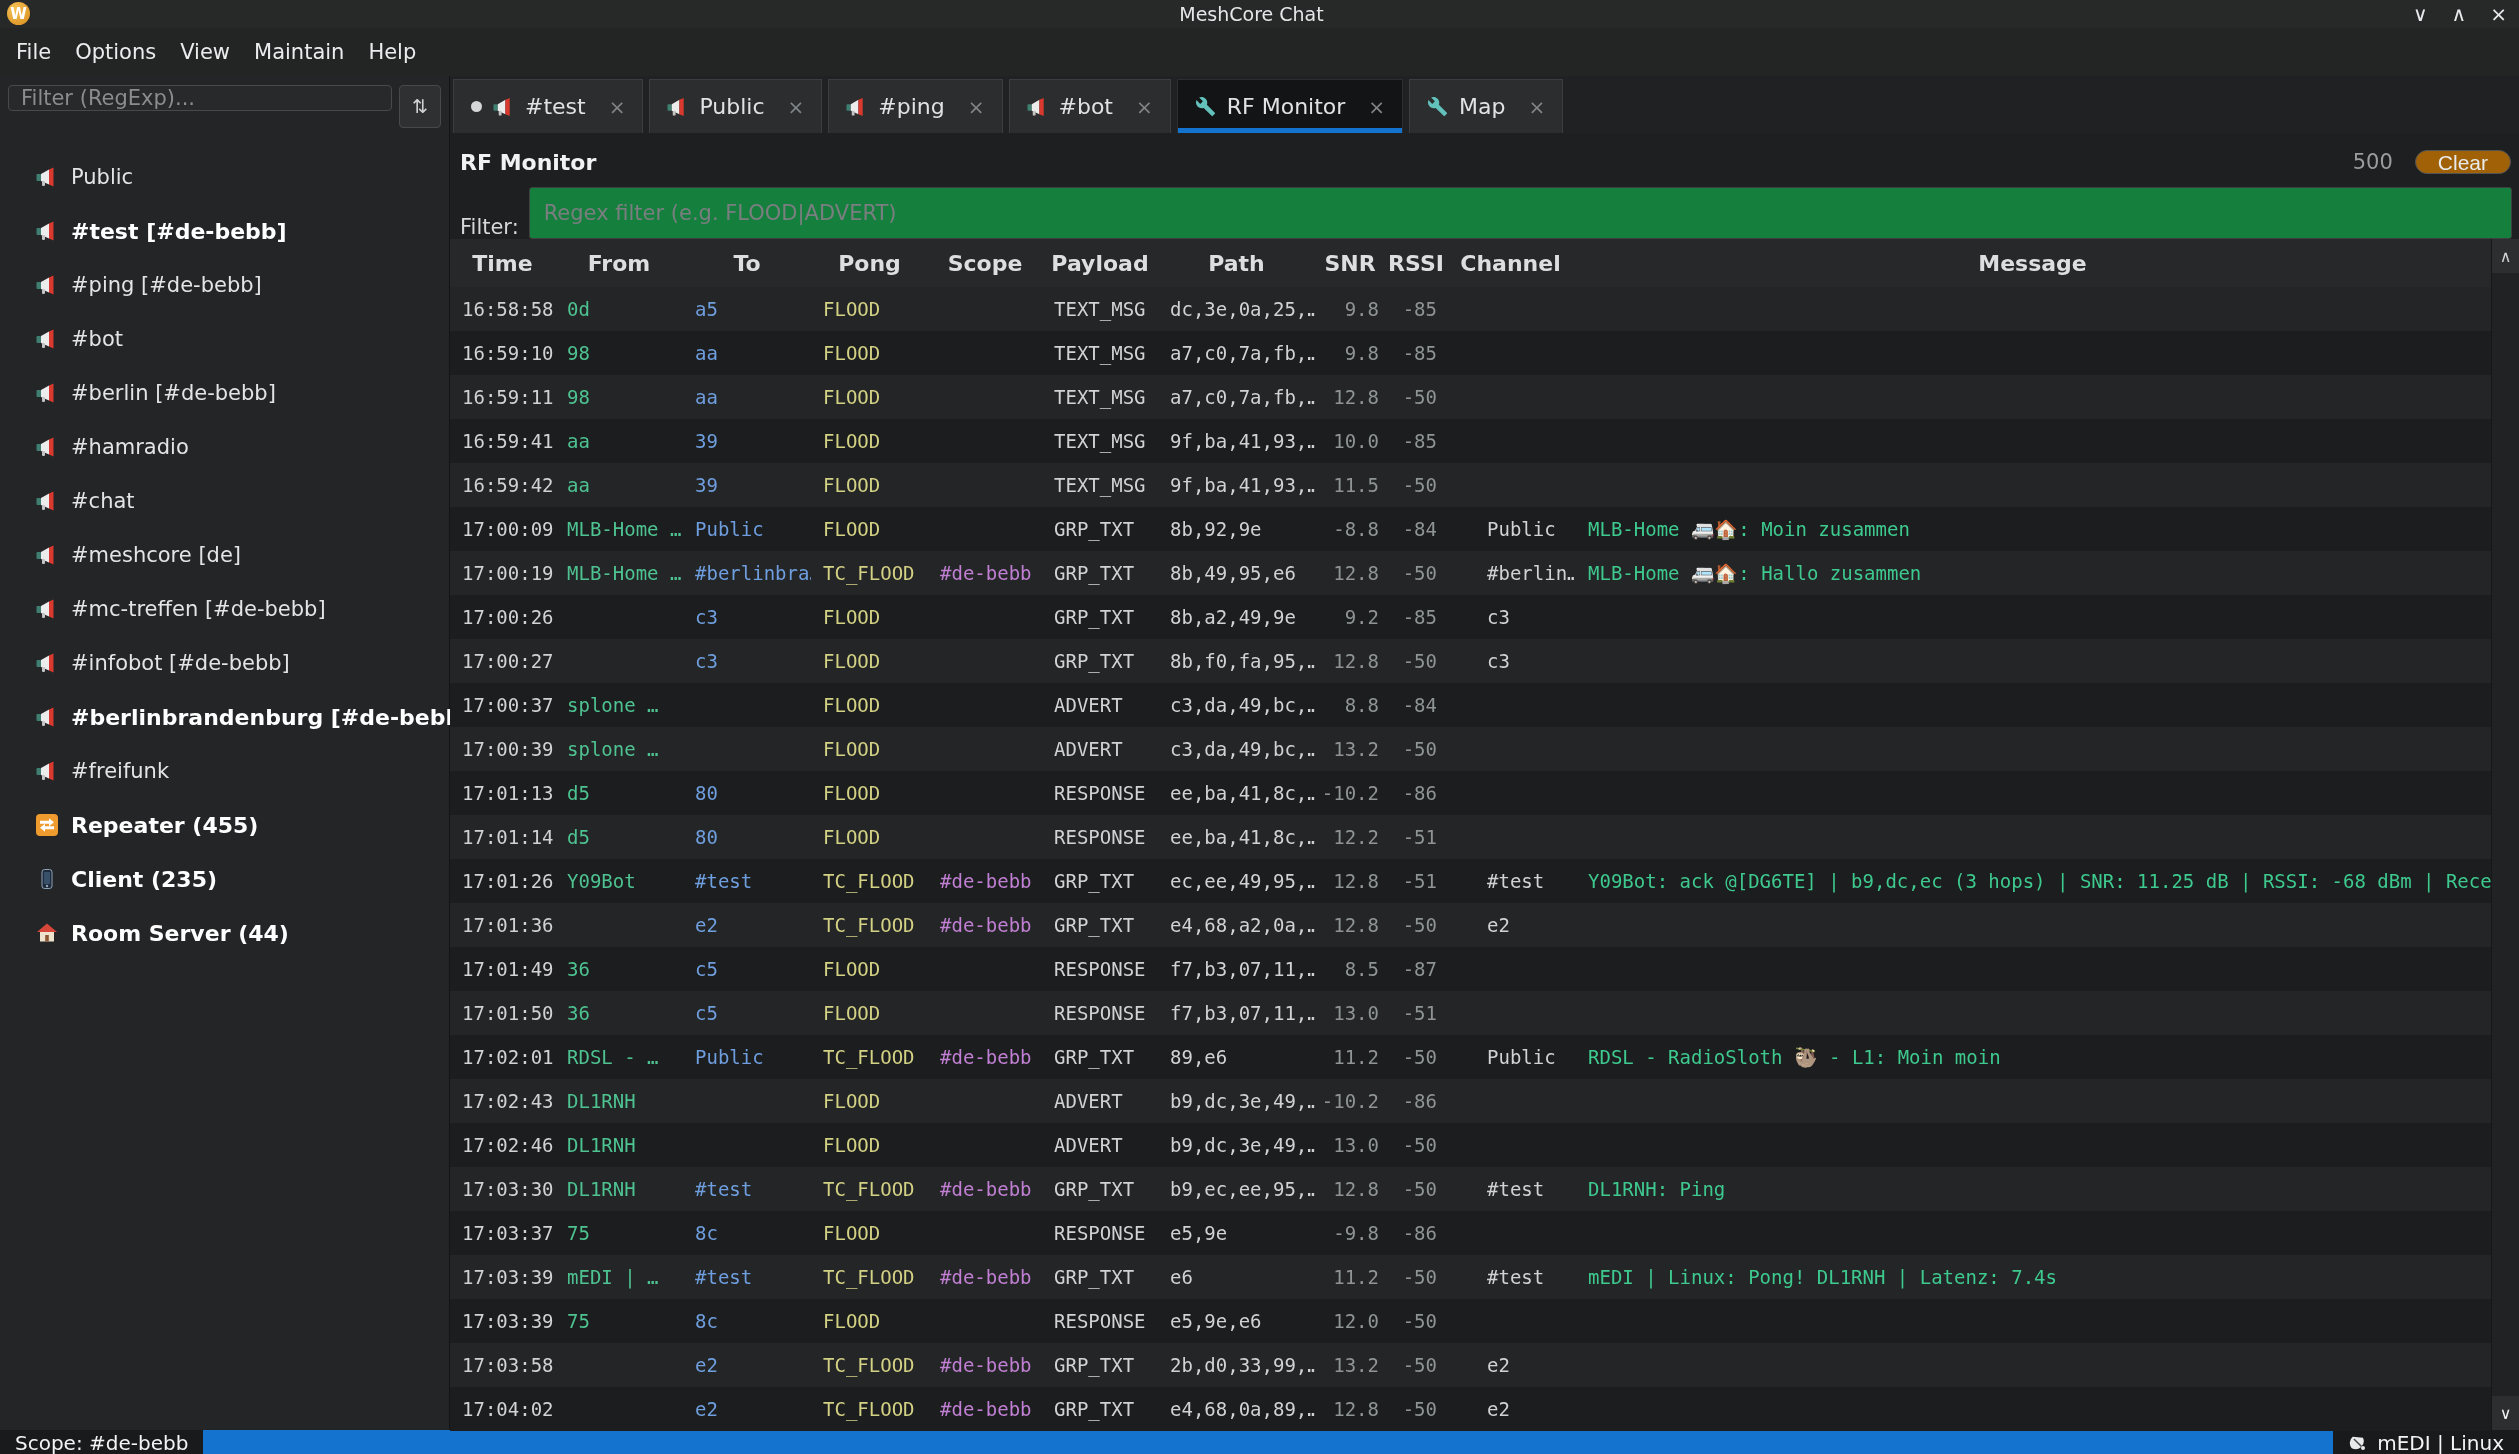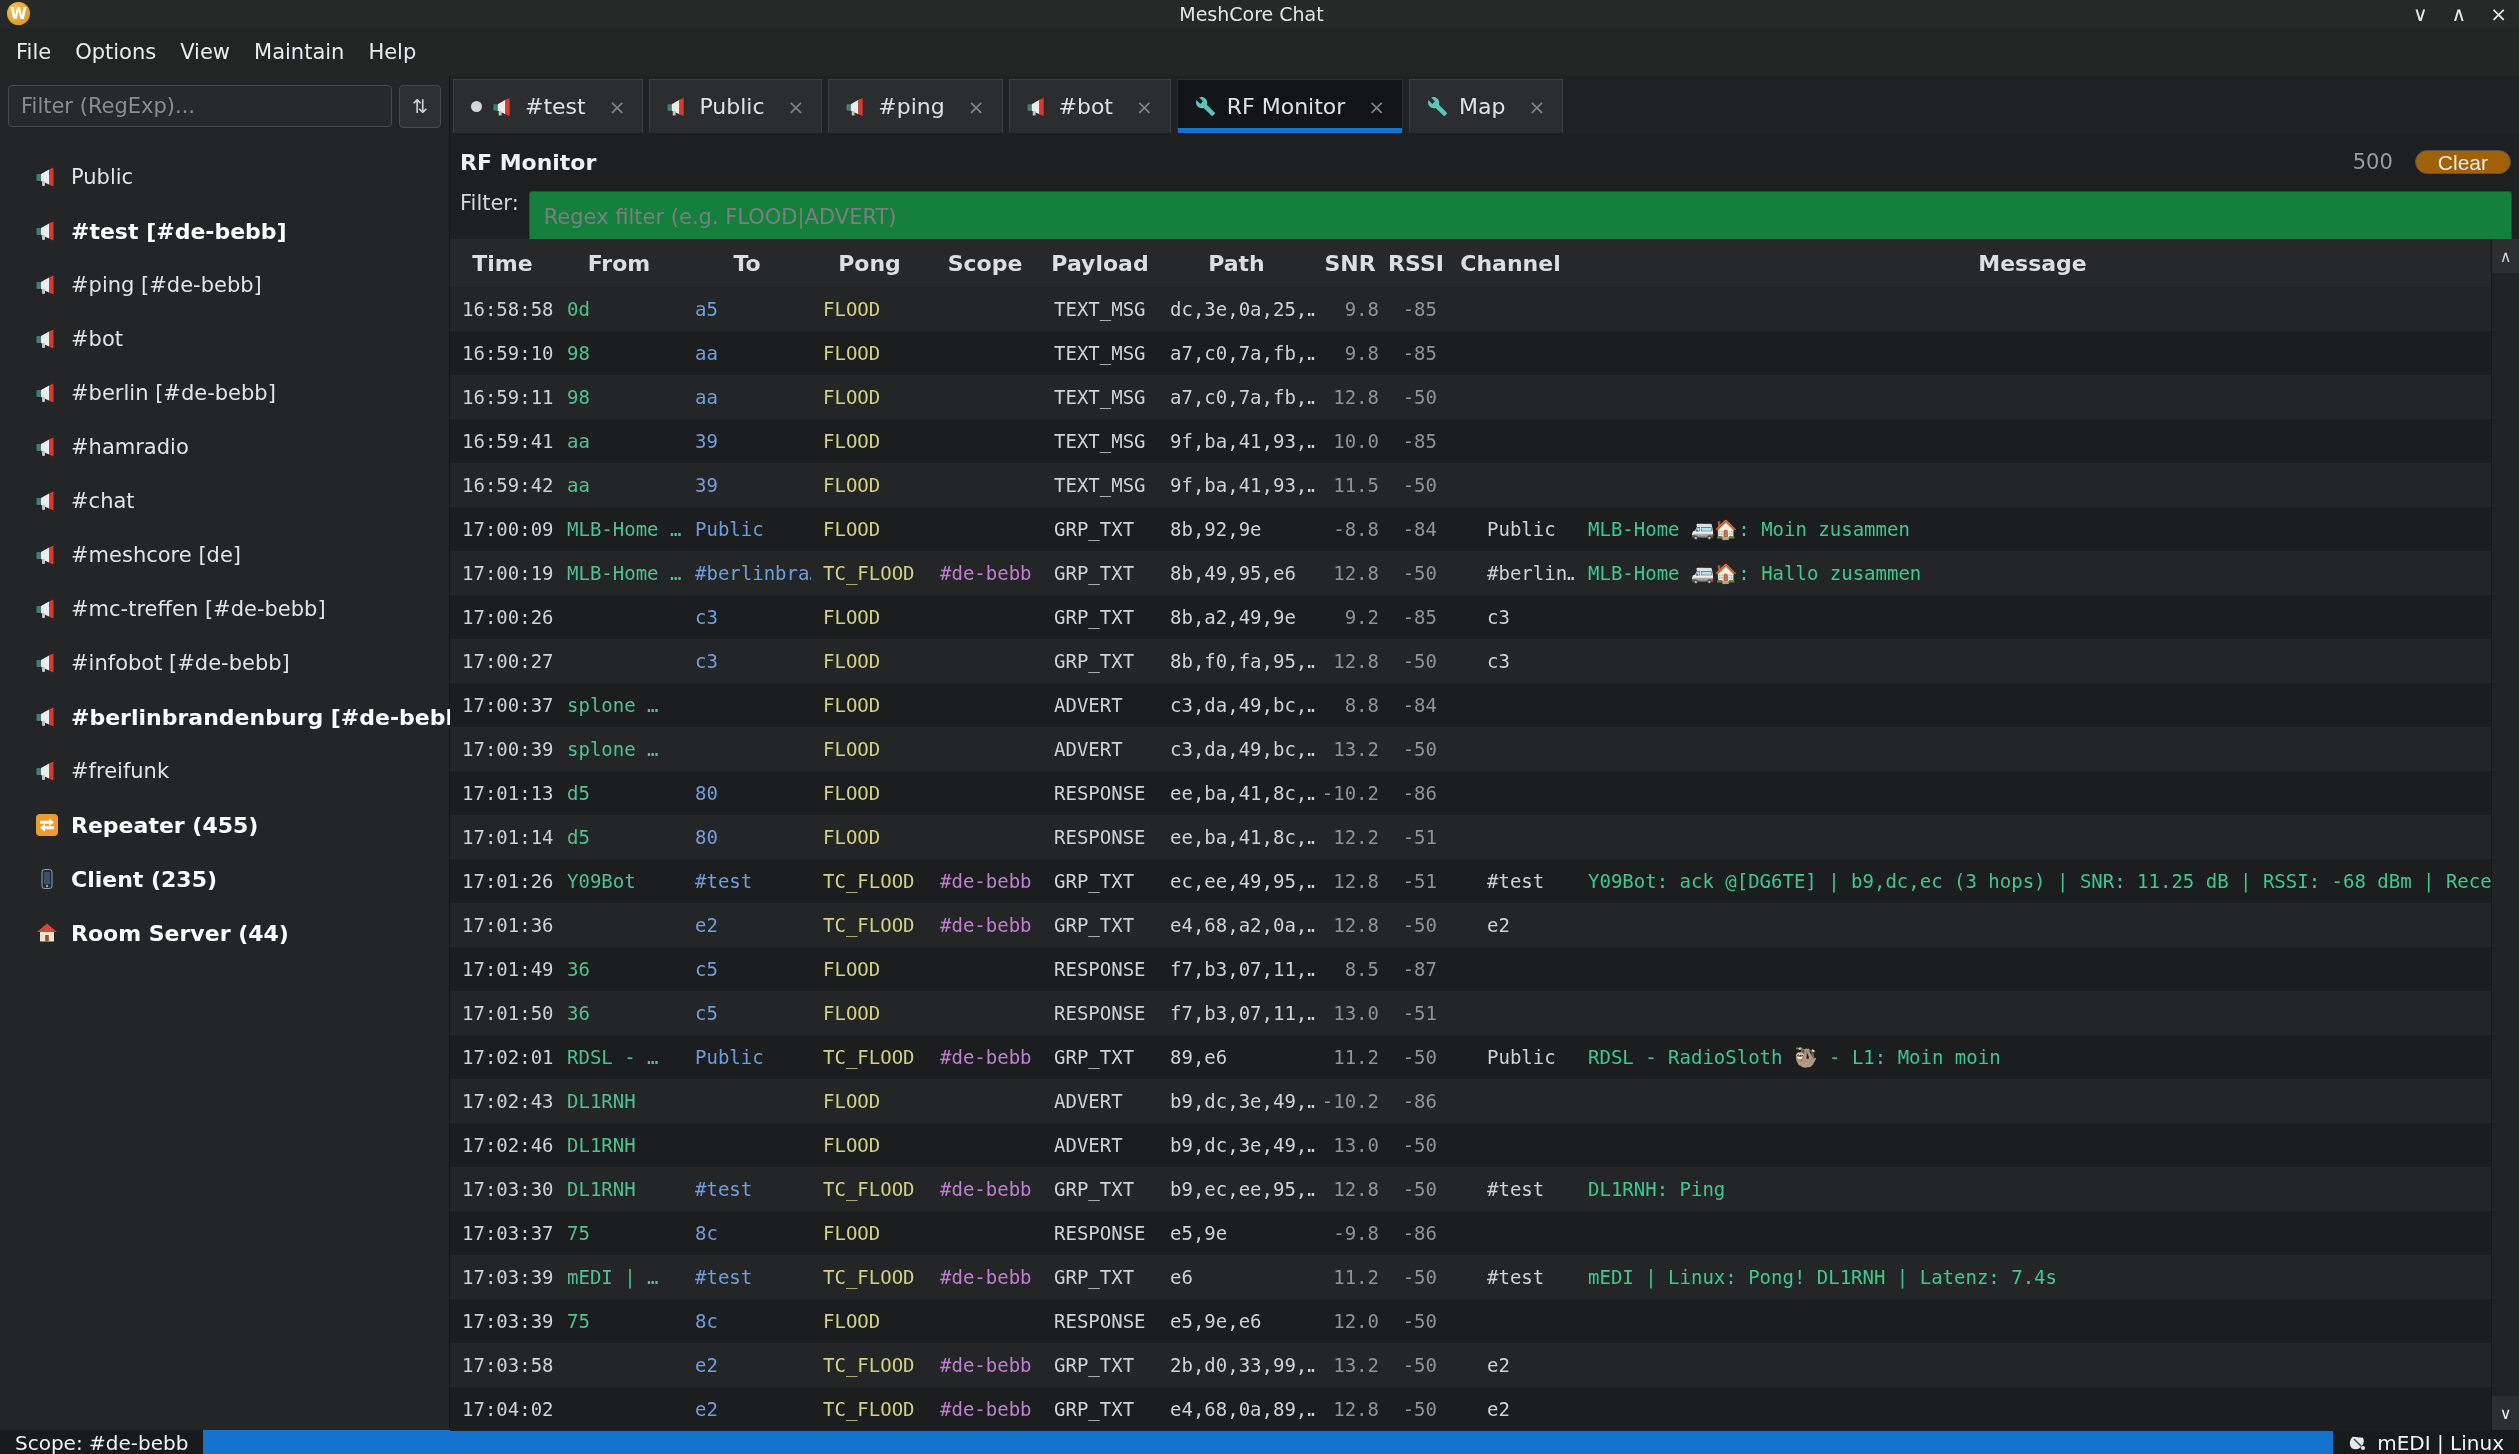--- a/index.html
+++ b/index.html
@@ -22,21 +22,21 @@
 
   
   .menubar { height:48px; background:#232525; display:flex; align-items:center; padding-left:4px; flex:0 0 auto; }
   .menu-item { padding:0 12px; font-size:21px; color:#ececee; }
 
   .main-row { flex:1 1 auto; display:flex; min-height:0; }
 
   
   .sidebar { width:450px; flex:0 0 auto; background:#232526; border-right:1px solid #121415; display:flex; flex-direction:column; }
   .sidebar-filter-row { display:flex; gap:7px; padding:9px 8px 8px 8px; }
-  .filter-input { flex:1; height:42px; background:#27292a; border:1px solid #47494b; border-radius:4px;
+  .filter-input { flex:1; height:26px; background:#27292a; border:1px solid #47494b; border-radius:4px;
     color:#d2d4d5; font-size:21px; padding:0 12px; font-family:"DejaVu Sans", sans-serif; outline:none; }
   .filter-input::placeholder { color:#8a8d8f; }
   .filter-btn { width:42px; height:43px; background:#2e3031; border:1px solid #47494b; border-radius:4px;
     color:#cfd1d2; font-size:19px; }
   .sidebar-list { padding-top:14px; }
   .sidebar-item { height:54px; display:flex; align-items:center; gap:13px; padding-left:36px;
     font-size:21px; color:#e2e4e5; white-space:nowrap; }
   .sidebar-item.bold { font-weight:bold; color:#ffffff; font-size:22px; }
   .sb-icon { width:22px; height:22px; flex:0 0 auto; display:inline-flex; }
 
@@ -56,21 +56,21 @@
 
   
   .rf-header { height:58px; flex:0 0 auto; display:flex; align-items:center; padding:0 8px 0 10px; }
   .rf-title { font-weight:bold; font-size:22px; color:#f0f2f3; }
   .spacer { flex:1; }
   .buffer-size { color:#9a9d9f; font-size:21px; margin-right:22px; }
   .clear-btn { height:24px; padding:0 22px; background:#a16207; border:1px solid #515355; border-radius:12px;
     color:#e8eaeb; font-size:21px; }
 
   
-  .rf-filter-row { height:48px; flex:0 0 auto; display:flex; align-items:flex-start; padding:0 7px 0 10px; gap:10px; }
+  .rf-filter-row { height:48px; flex:0 0 auto; display:flex; align-items:flex-end; padding:0 7px 0 10px; gap:10px; }
   .rf-filter-label { font-size:21px; color:#d6d8d9; flex:0 0 auto; }
   .rf-filter-input { flex:1; height:52px; background:#15803d; border:1px solid #3d3f41; border-radius:3px;
     color:#d2d4d5; font-size:21px; padding:0 14px; font-family:"DejaVu Sans", sans-serif; outline:none; }
   .rf-filter-input::placeholder { color:#7b7e80; }
 
   
   .table-wrap { flex:1 1 auto; position:relative; min-height:0; --cols:105px 128px 128px 117px 114px 116px 157px 70px 62px 127px 1fr; }
   .thead { width:calc(100% - 28px); height:48px; background:#26282a; display:grid; grid-template-columns:var(--cols); }
   .th { font-weight:bold; font-size:22px; color:#dcdee0; display:flex; align-items:center; justify-content:center; white-space:nowrap; overflow:hidden; }
   .tbody { width:calc(100% - 28px); }

